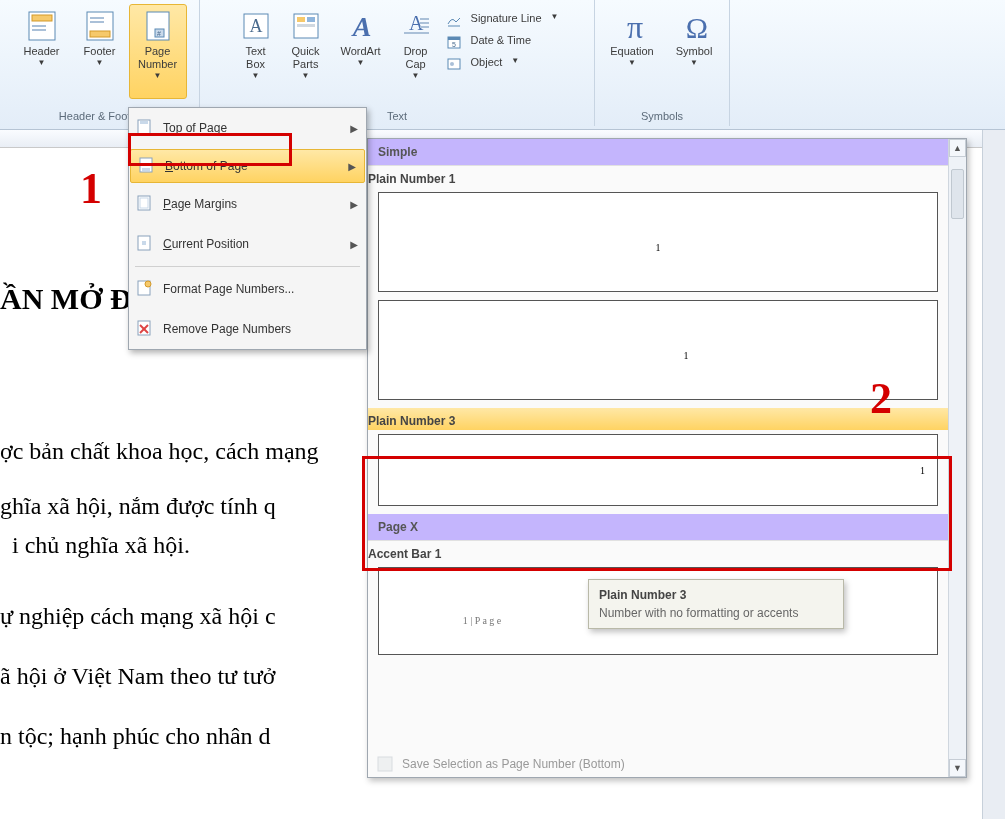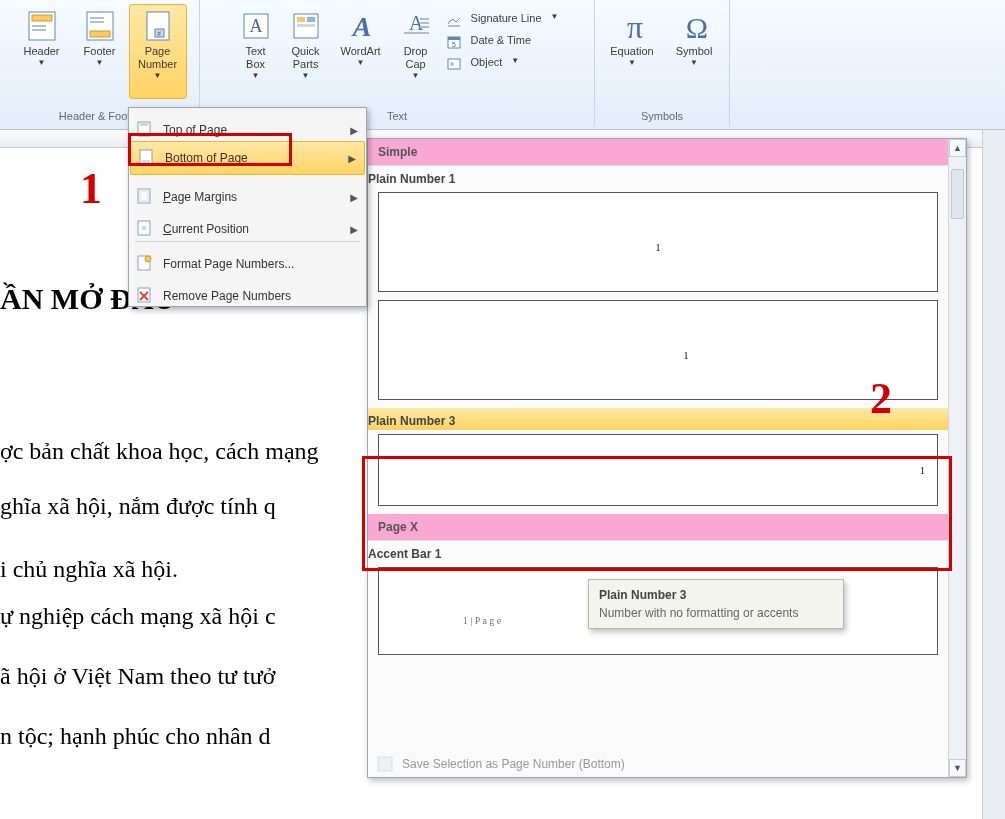--- a/index.html
+++ b/index.html
@@ -19,36 +19,36 @@
   .mini { display: flex; gap: 9px; padding: 2px 5px; font-size: 11px; color: #3b3b3b; cursor: pointer; }
   .mini .ico { width: 16px; height: 16px; }
 
   .doc-area { position: absolute; left: 0; top: 130px; right: 0; bottom: 0; background: #fff; }
   .ruler { height: 18px; border-bottom: 1px solid #c9c9c9; background: linear-gradient(#fafcff,#e9eef5); }
   .doc-text { position: absolute; left: 0; top: 18px; font-family: "Times New Roman", serif; color: #000; }
   .doc-text .heading { font-size: 30px; font-weight: bold; position: absolute; left: 0; top: 134px; white-space: nowrap; }
   .doc-text .line { font-size: 24px; position: absolute; white-space: nowrap; }
 
   .dropdown1 { position: absolute; left: 128px; top: 107px; width: 239px; background: #f5f5f5; border: 1px solid #9fa7b0; box-shadow: 2px 3px 6px rgba(0,0,0,0.3); z-index: 30; }
-  .dropdown1 .row { display: flex; align-items: center; height: 20px; padding: 0 10px 0 6px; cursor: pointer; position: relative; margin-top: 12px; }
+  .dropdown1 .row { display: flex; align-items: center; height: 40px; padding: 0 10px 0 6px; cursor: pointer; position: relative; }
   .dropdown1 .row.sel { background: linear-gradient(#ffe8a6,#ffd362); border: 1px solid #e7b636; border-radius: 2px; margin: 1px; height: 34px; }
   .dropdown1 .row .ico { width: 20px; height: 20px; margin-right: 8px; }
   .dropdown1 .row .arrow { position: absolute; right: 8px; font-size: 10px; color: #555; }
   .dropdown1 .sep { height: 1px; background: #d0d0d0; margin: 2px 6px; }
   .dropdown1 .row .txt { font-size: 12px; color: #333; }
   .dropdown1 .row .u { text-decoration: underline; }
 
   .gallery { position: absolute; left: 367px; top: 138px; width: 600px; height: 640px; background: #fafafa; border: 1px solid #9fa7b0; box-shadow: 2px 3px 6px rgba(0,0,0,0.25); z-index: 29; display:flex; }
   .gallery-inner { flex: 1; overflow: hidden; position: relative; }
   .gallery .scrollbar { width: 18px; background: #eef2f7; border-left: 1px solid #cfd6de; position: relative; }
   .gallery .scrollbar .arrow-up, .gallery .scrollbar .arrow-down { height: 18px; display:flex; align-items:center; justify-content:center; font-size:9px; color:#555; border:1px solid #c6cdd5; background:#f4f7fb; }
   .gallery .scrollbar .arrow-down { position:absolute; bottom:0; left:0; right:0; }
   .gallery .scrollbar .thumb { position:absolute; top:30px; left:2px; right:2px; height:50px; background:#dfe5ec; border:1px solid #c0c8d0; border-radius:2px; }
 
-  .ghead { font-size: 12px; font-weight: bold; color: #555; padding: 6px 10px; background: #f9a8d4; border-bottom: 1px solid #e1e1e1; }
+  .ghead { font-size: 12px; font-weight: bold; color: #555; padding: 6px 10px; background: #c4b5fd; border-bottom: 1px solid #e1e1e1; }
   .gitem-title { font-size: 12px; font-weight: bold; color: #444; padding: 6px 10px 2px 0; }
   .preview { margin: 4px 10px 8px 10px; height: 100px; border: 1px solid #555; background: #fff; position: relative; }
   .preview.pn1 .num { position:absolute; left:50%; top:55%; transform:translate(-50%,-50%); font-size:10px; font-family:"Times New Roman",serif; }
   .preview.pn2 .num { position:absolute; left:55%; top:55%; transform:translate(-50%,-50%); font-size:10px; font-family:"Times New Roman",serif; }
   .preview.pn3 { height: 72px; }
   .preview.pn3 .num { position:absolute; right:12px; top:50%; transform:translateY(-50%); font-size:10px; font-family:"Times New Roman",serif; }
   .preview.ab1 { height: 88px; }
   .preview.ab1 .num { position:absolute; left:15%; top:55%; font-size:10px; font-family:"Times New Roman",serif; color:#777; }
 
   .gitem.selected .gitem-title { background: linear-gradient(#ffe8a6,#ffd362); }
@@ -220,21 +220,21 @@
     <div class="group-label">Symbols</div>
   </div>
 </div>
 
 <div class="doc-area">
   <div class="ruler"></div>
   <div class="doc-text">
     <div class="heading">ẦN MỞ ĐẦU</div>
     <div class="line" style="top:290px;">ợc bản chất khoa học, cách mạng</div>
     <div class="line" style="top:345px;">ghĩa xã hội, nắm được tính q</div>
-    <div class="line" style="top:408px;">i chủ nghĩa xã hội.</div>
+    <div class="line" style="top:384px;padding-left:12px;">i chủ nghĩa xã hội.</div>
     <div class="line" style="top:455px;text-align:right;">ự nghiệp cách mạng xã hội c</div>
     <div class="line" style="top:515px;">ã hội ở Việt Nam theo tư tưở</div>
     <div class="line" style="top:575px;text-align:center;">n  tộc; hạnh phúc cho nhân  d</div>
   </div>
 </div>
 
 <div class="right-strip"></div>
 
 <div class="dropdown1">
   <div class="row">

